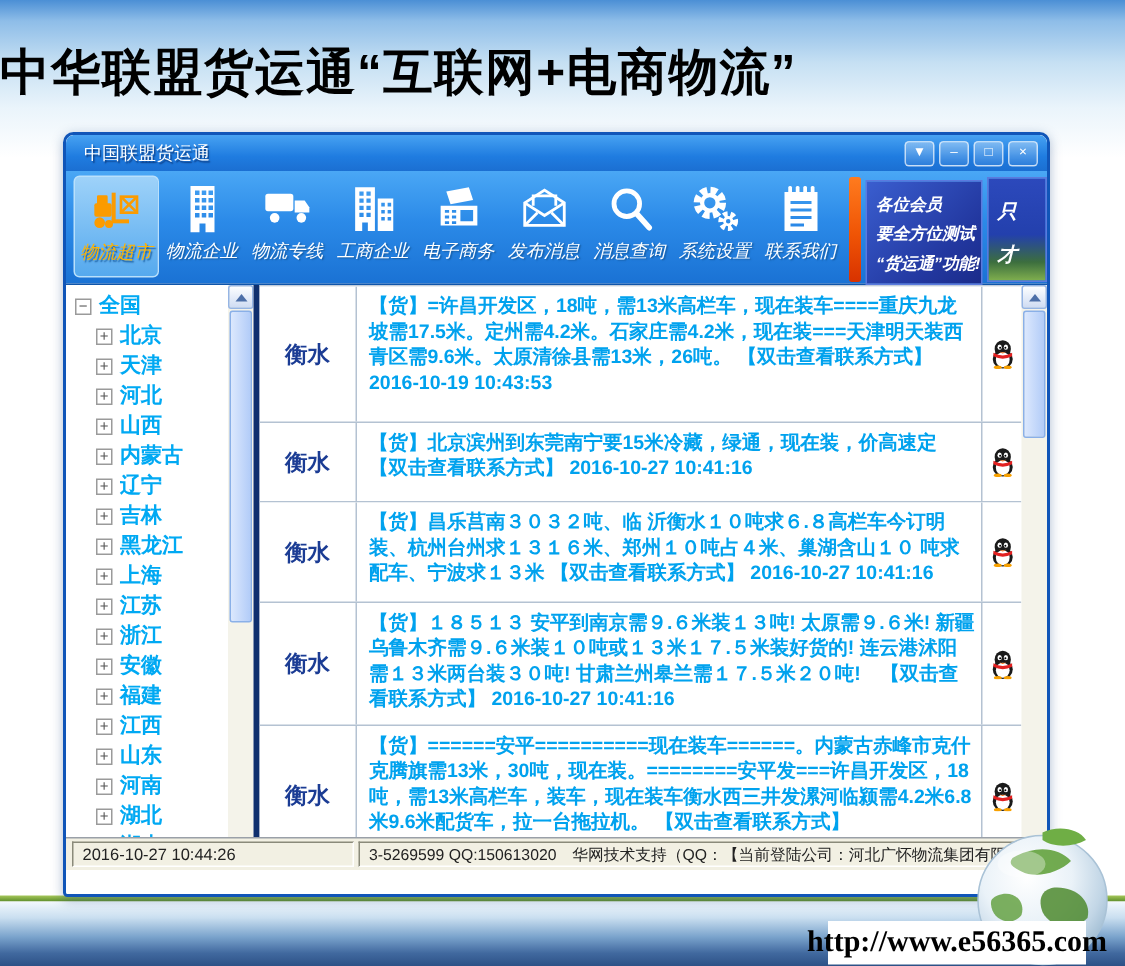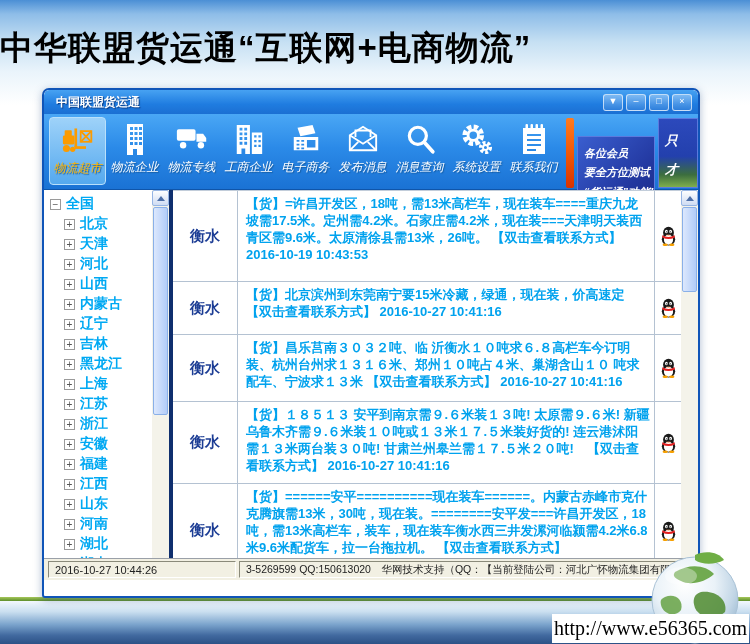--- a/index.html
+++ b/index.html
@@ -12,38 +12,38 @@
   .grass{position:absolute;left:0;right:0;top:597px;height:4px;
     background:linear-gradient(180deg,#a6c75a,#5d8e2b);}
   .headline{position:absolute;top:26px;left:0;right:0;text-align:left;
     font-size:33px;font-weight:700;color:#000;letter-spacing:1px;}
   
   .appwin{position:absolute;left:42px;top:88px;width:658px;height:510px;box-sizing:border-box;
     background:#fff;border:2px solid #1055b8;border-radius:7px 7px 3px 3px;
     box-shadow:0 2px 8px rgba(20,60,120,.35);overflow:hidden;}
   .titlebar{height:24px;background:linear-gradient(180deg,#47a2f2 0%,#1f7ce0 60%,#1b6fd2 100%);
     display:flex;align-items:center;padding:0 6px 0 12px;border-radius:5px 5px 0 0;}
-  .wtitle{color:#fff;font-size:12px;font-weight:bold;flex:1;text-shadow:1px 1px 1px #0a3a80;}
+  .wtitle{color:#fff;font-size:12px;font-weight:normal;flex:1;text-shadow:1px 1px 1px #0a3a80;}
   .wctrls{display:flex;gap:3px;}
   .wbtn{width:18px;height:15px;border:1px solid rgba(255,255,255,.65);border-radius:3px;
     background:linear-gradient(180deg,rgba(255,255,255,.35),rgba(255,255,255,.08));
     color:#fff;font-size:9px;line-height:13px;text-align:center;cursor:default;}
   
   .toolbar{height:76px;background:linear-gradient(180deg,#4aa7f5 0%,#2b8ae8 45%,#1a72d4 100%);
     border-bottom:1px solid #0f55aa;display:flex;align-items:flex-start;padding:3px 0 0 5px;box-sizing:border-box;}
   .tool-item{width:57px;height:68px;display:flex;flex-direction:column;align-items:center;justify-content:flex-start;
     border-radius:4px;padding-top:3px;box-sizing:border-box;font-style:italic;}
   .tool-item .ticon{height:38px;display:flex;align-items:center;justify-content:center;color:#fff;}
   .tool-item .tlabel{font-size:12px;color:#fff;margin-top:1px;white-space:nowrap;text-shadow:1px 1px 1px #155a9e;}
   .tool-item.active{background:linear-gradient(180deg,#9ed2f9,#55a9ee);border:1px solid #b9e0fb;}
   .tool-item.active .ticon{color:#fb9b00;}
   .tool-item.active .tlabel{color:#ffb400;}
   .tb-divider{width:9px;height:70px;margin:1px 3px 0 4px;border-radius:2px;
     background:linear-gradient(180deg,#ff7b1e 0%,#ef5405 55%,#d83200 100%);}
-  .promo{width:78px;height:70px;margin-top:19px;box-sizing:border-box;padding:7px 4px 0 6px;
+  .promo{width:78px;height:70px;margin-top:3px;box-sizing:border-box;padding:7px 4px 0 6px;
     background:linear-gradient(135deg,#3a5ecf 0%,#22379f 70%,#1b2c8a 100%);
     border:1px solid #5b7ade;color:#fff;font-size:11px;font-weight:bold;font-style:italic;line-height:1.75;}
   .promo .p3{white-space:nowrap;}
   .sidebanner{width:44px;height:70px;margin-top:1px;margin-left:3px;box-sizing:border-box;padding:8px 0 0 6px;
     background:linear-gradient(180deg,#2c49bc 0%,#2340ad 55%,#3c6e3e 82%,#7fae4e 100%);
     border:1px solid #5b7ade;color:#fff;font-size:13px;font-weight:bold;font-style:italic;line-height:2.2;}
   
   .content{position:absolute;left:0;right:0;top:100px;bottom:22px;background:#fff;}
   .tree{position:absolute;left:2px;top:0;width:106px;bottom:0;background:#fff;overflow:hidden;padding-top:4px;box-sizing:border-box;}
   .tree-row{height:20px;display:flex;align-items:center;font-size:14px;font-weight:bold;color:#00a9f3;white-space:nowrap;}
@@ -79,23 +79,23 @@
   .sbar.listbar{right:0;top:0;bottom:0;}
   
   .statusbar{position:absolute;left:0;right:0;bottom:16px;height:22px;background:#f2f0e3;border-top:1px solid #9aa0a8;
     display:flex;gap:3px;padding:2px 4px;box-sizing:border-box;}
   .spanel{box-sizing:border-box;border:1px solid;border-color:#8a8a7a #ffffff #ffffff #8a8a7a;
     font-size:11px;color:#222;padding:1px 6px;white-space:nowrap;overflow:hidden;display:flex;align-items:center;}
   .spanel.time{width:188px;flex:0 0 188px;}
   .spanel.info{flex:1;font-size:10.5px;}
   
   .globe{position:absolute;left:645px;top:550px;width:100px;height:94px;z-index:20;}
-  .urlplate{position:absolute;left:552px;top:614px;width:197px;height:29px;background:#fff;z-index:21;
+  .urlplate{position:absolute;left:552px;top:614px;width:172px;height:29px;background:#fff;z-index:21;
     display:flex;align-items:center;justify-content:center;
-    font-family:"Liberation Serif","DejaVu Serif",serif;font-size:20px;color:#000;}
+    font-family:"Liberation Serif","DejaVu Serif",serif;font-size:20px;color:#000;font-weight:bold;}
   .qq-svg{width:17px;height:20px;}
   .hidden-defs{position:absolute;width:0;height:0;overflow:hidden;}
 </style>
 </head>
 <body>
 
 <svg class="hidden-defs" aria-hidden="true">
   <symbol id="i-forklift" viewBox="0 0 36 32">
     <rect x="1" y="11" width="13" height="10" rx="1.5" fill="currentColor"></rect>
     <rect x="3" y="5" width="8" height="7" rx="1" fill="currentColor"></rect>

